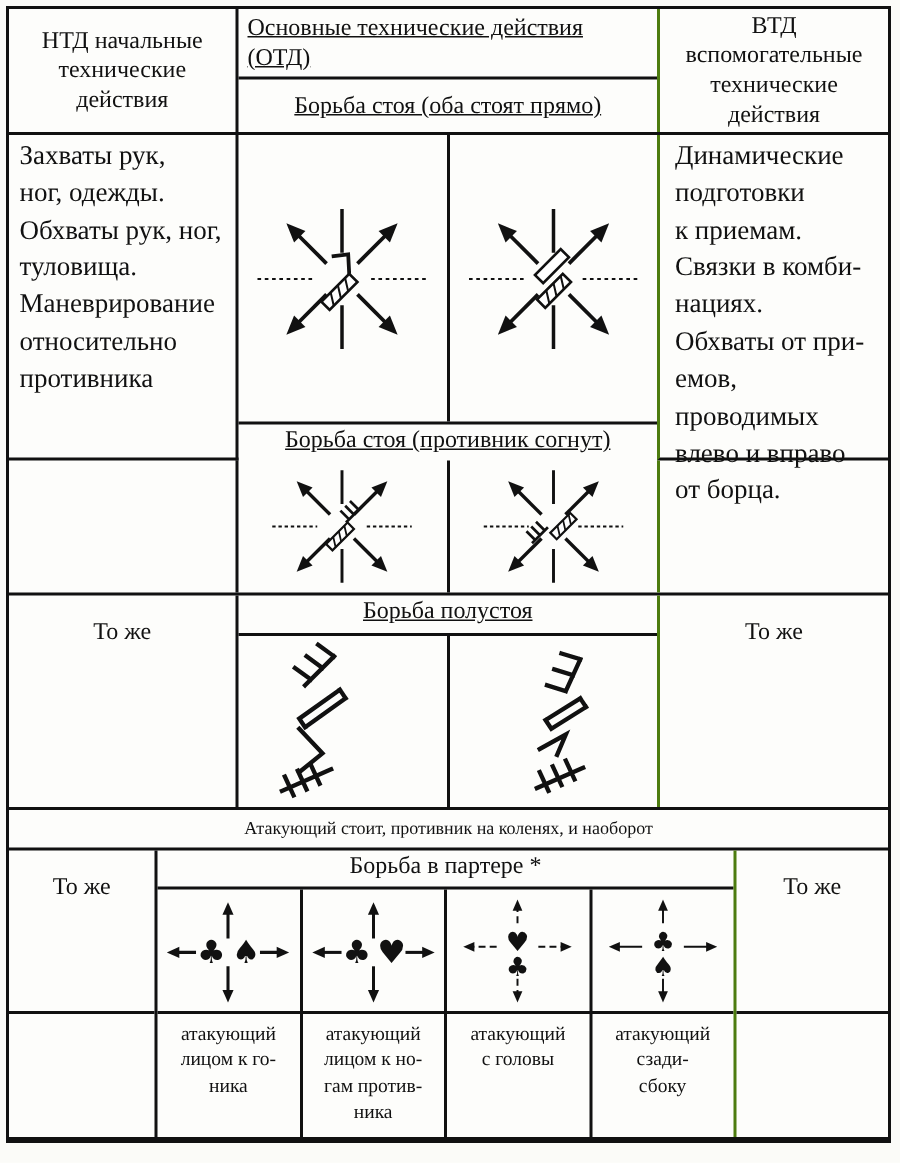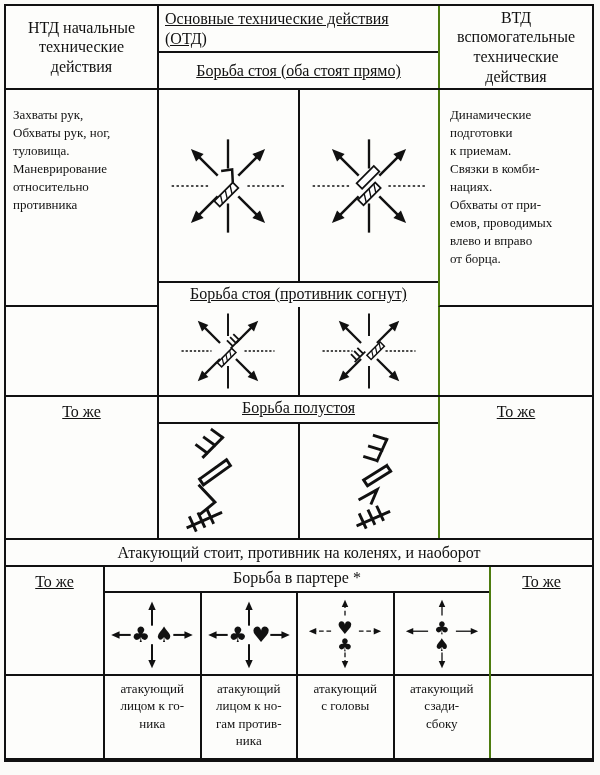--- a/index.html
+++ b/index.html
@@ -17,22 +17,22 @@
   .row{display:flex;flex-direction:row;width:100%;}
   .bb{border-bottom:2px solid #111;}
   .br{border-right:2px solid #111;}
   .bl{border-left:2px solid #4d7c0f;}
   .c{display:flex;align-items:center;justify-content:center;text-align:center;}
   .col1{width:153px;flex:0 0 auto;}
   .col3{width:154px;flex:0 0 auto;}
   .mid{flex:1;display:flex;flex-direction:column;text-decoration:underline;}
   .half{flex:1;display:flex;align-items:center;justify-content:center;}
   .hdr{font-size:16px;line-height:1.22;padding:3px 6px;}
-  .bodytxt{font-size:13px;line-height:1.38;padding:16px 4px 0 7px;text-align:left;}
-  .toje{font-size:16px;text-align:center;padding-top:6px;text-decoration:underline;}
+  .bodytxt{font-size:18px;line-height:1.38;padding:1px 4px 0 7px;text-align:left;}
+  .toje{font-size:16px;text-align:center;padding-top:16px;}
   .subhdr{font-size:16px;text-align:center;padding:2px 0 3px 0;}
   .capcell{font-size:13px;line-height:1.33;text-align:center;padding-top:4px;}
   .colL{width:99px;flex:0 0 auto;display:flex;flex-direction:column;}
   .colR{width:103px;flex:0 0 auto;display:flex;flex-direction:column;}
   .midB{flex:1;display:flex;flex-direction:column;}
   .suitrow{display:flex;flex:0 0 auto;}
   .suitcell{flex:1;display:flex;align-items:center;justify-content:center;}
   svg text{font-family:"DejaVu Sans","Liberation Sans",sans-serif;}
 </style>
 </head>
@@ -45,20 +45,21 @@
     <div class="mid">
       <div class="half bb hdr">Основные технические действия (ОТД)</div>
       <div class="half hdr">Борьба стоя (оба стоят прямо)</div>
     </div>
     <div class="col3 bl c hdr">ВТД вспомогательные технические действия</div>
   </div>
 
   <div class="row" style="height:217px;flex:0 0 auto;">
     <div class="col1 br bb bodytxt" style="display:block;">
       <div>Захваты рук,</div>
+      <div>ног, одежды.</div>
       <div>Обхваты рук, ног,</div>
       <div>туловища.</div>
       <div>Маневрирование</div>
       <div>относительно</div>
       <div>противника</div>
     </div>
     <div class="mid">
       <div class="row bb" style="flex:1;">
         <div class="half br">
 
@@ -242,21 +243,21 @@
               <path d="M62 74 L80 64 L74 78"></path>
               <path d="M60 101 L92 87 M68 103 l-6,-13 M77 99 l-6,-13 M86 95 l-6,-13"></path>
             </g>
           </svg>
         </div>
       </div>
     </div>
     <div class="col3 bl toje">То же</div>
   </div>
 
-  <div class="row bb c" style="height:27px;flex:0 0 auto;font-size:16px;">
+  <div class="row bb c" style="height:27px;flex:0 0 auto;font-size:12px;">
     <span>Атакующий стоит, противник на коленях, и наоборот</span>
   </div>
 
   <div class="row" style="flex:1;">
     <div class="colL br">
       <div class="bb toje" style="height:109px;">То же</div>
       <div style="flex:1;"></div>
     </div>
     <div class="midB">
       <div class="subhdr bb" style="height:26px;flex:0 0 auto;">Борьба в партере *</div>

